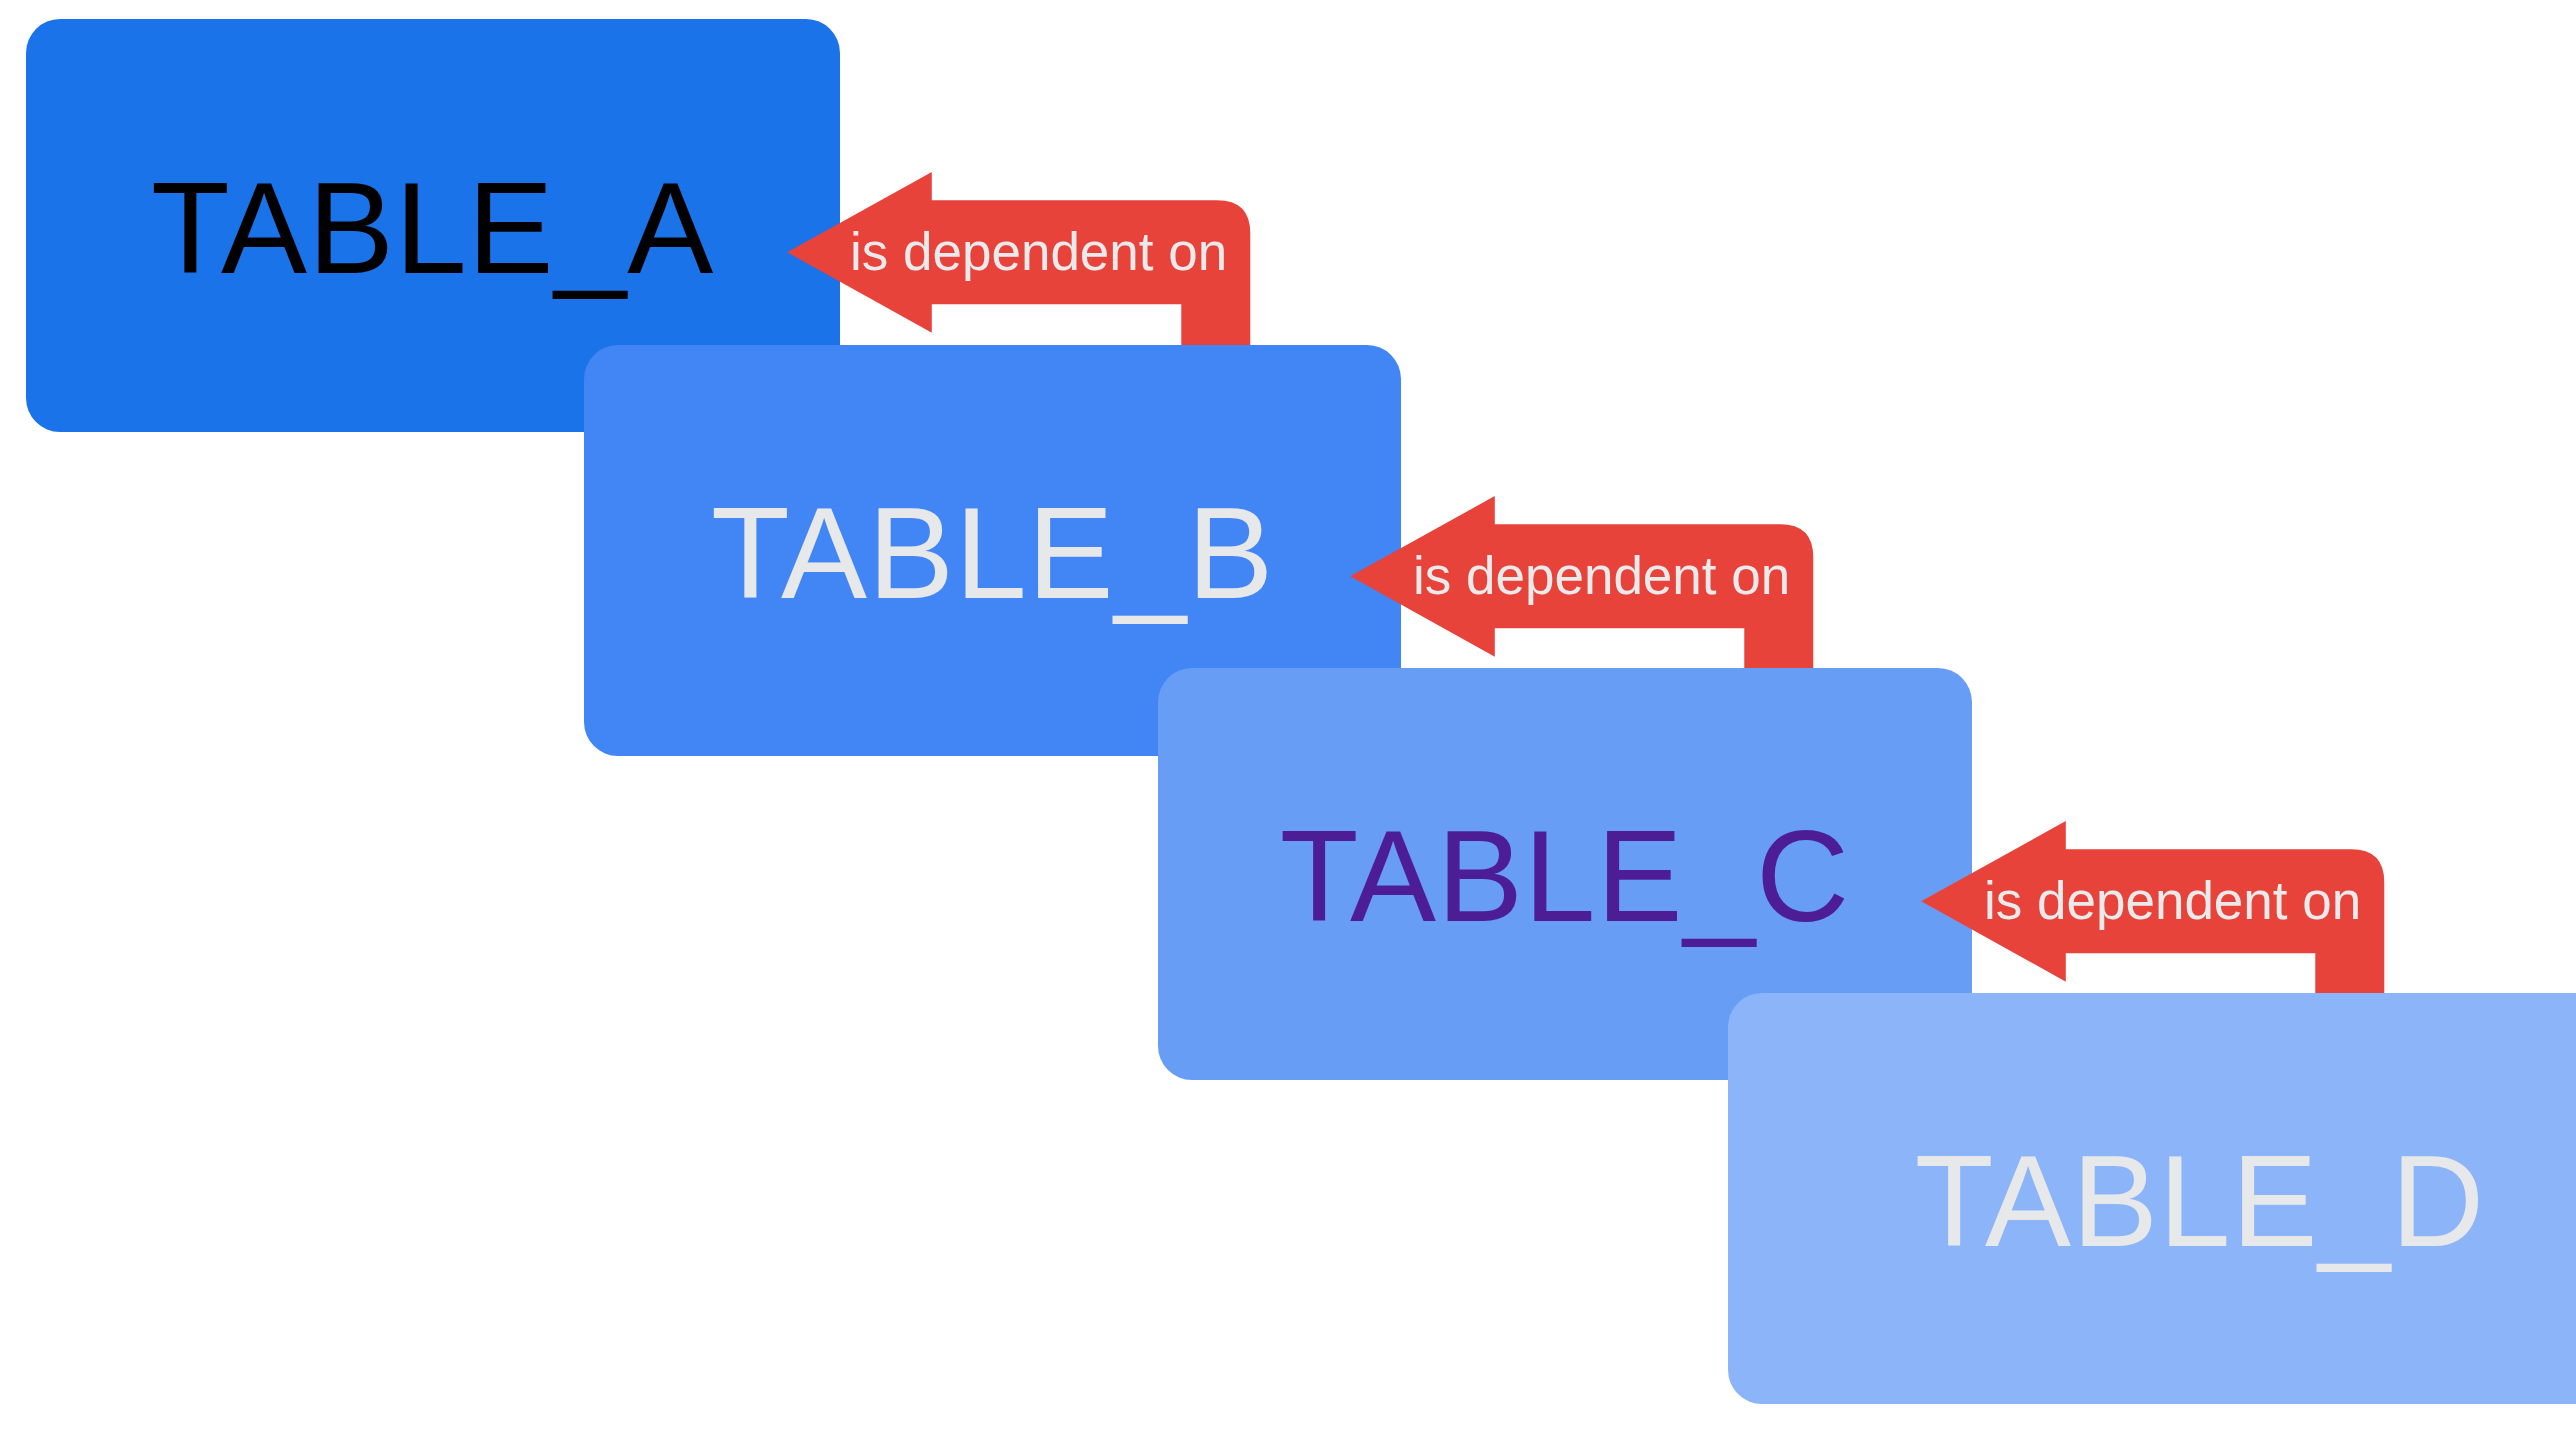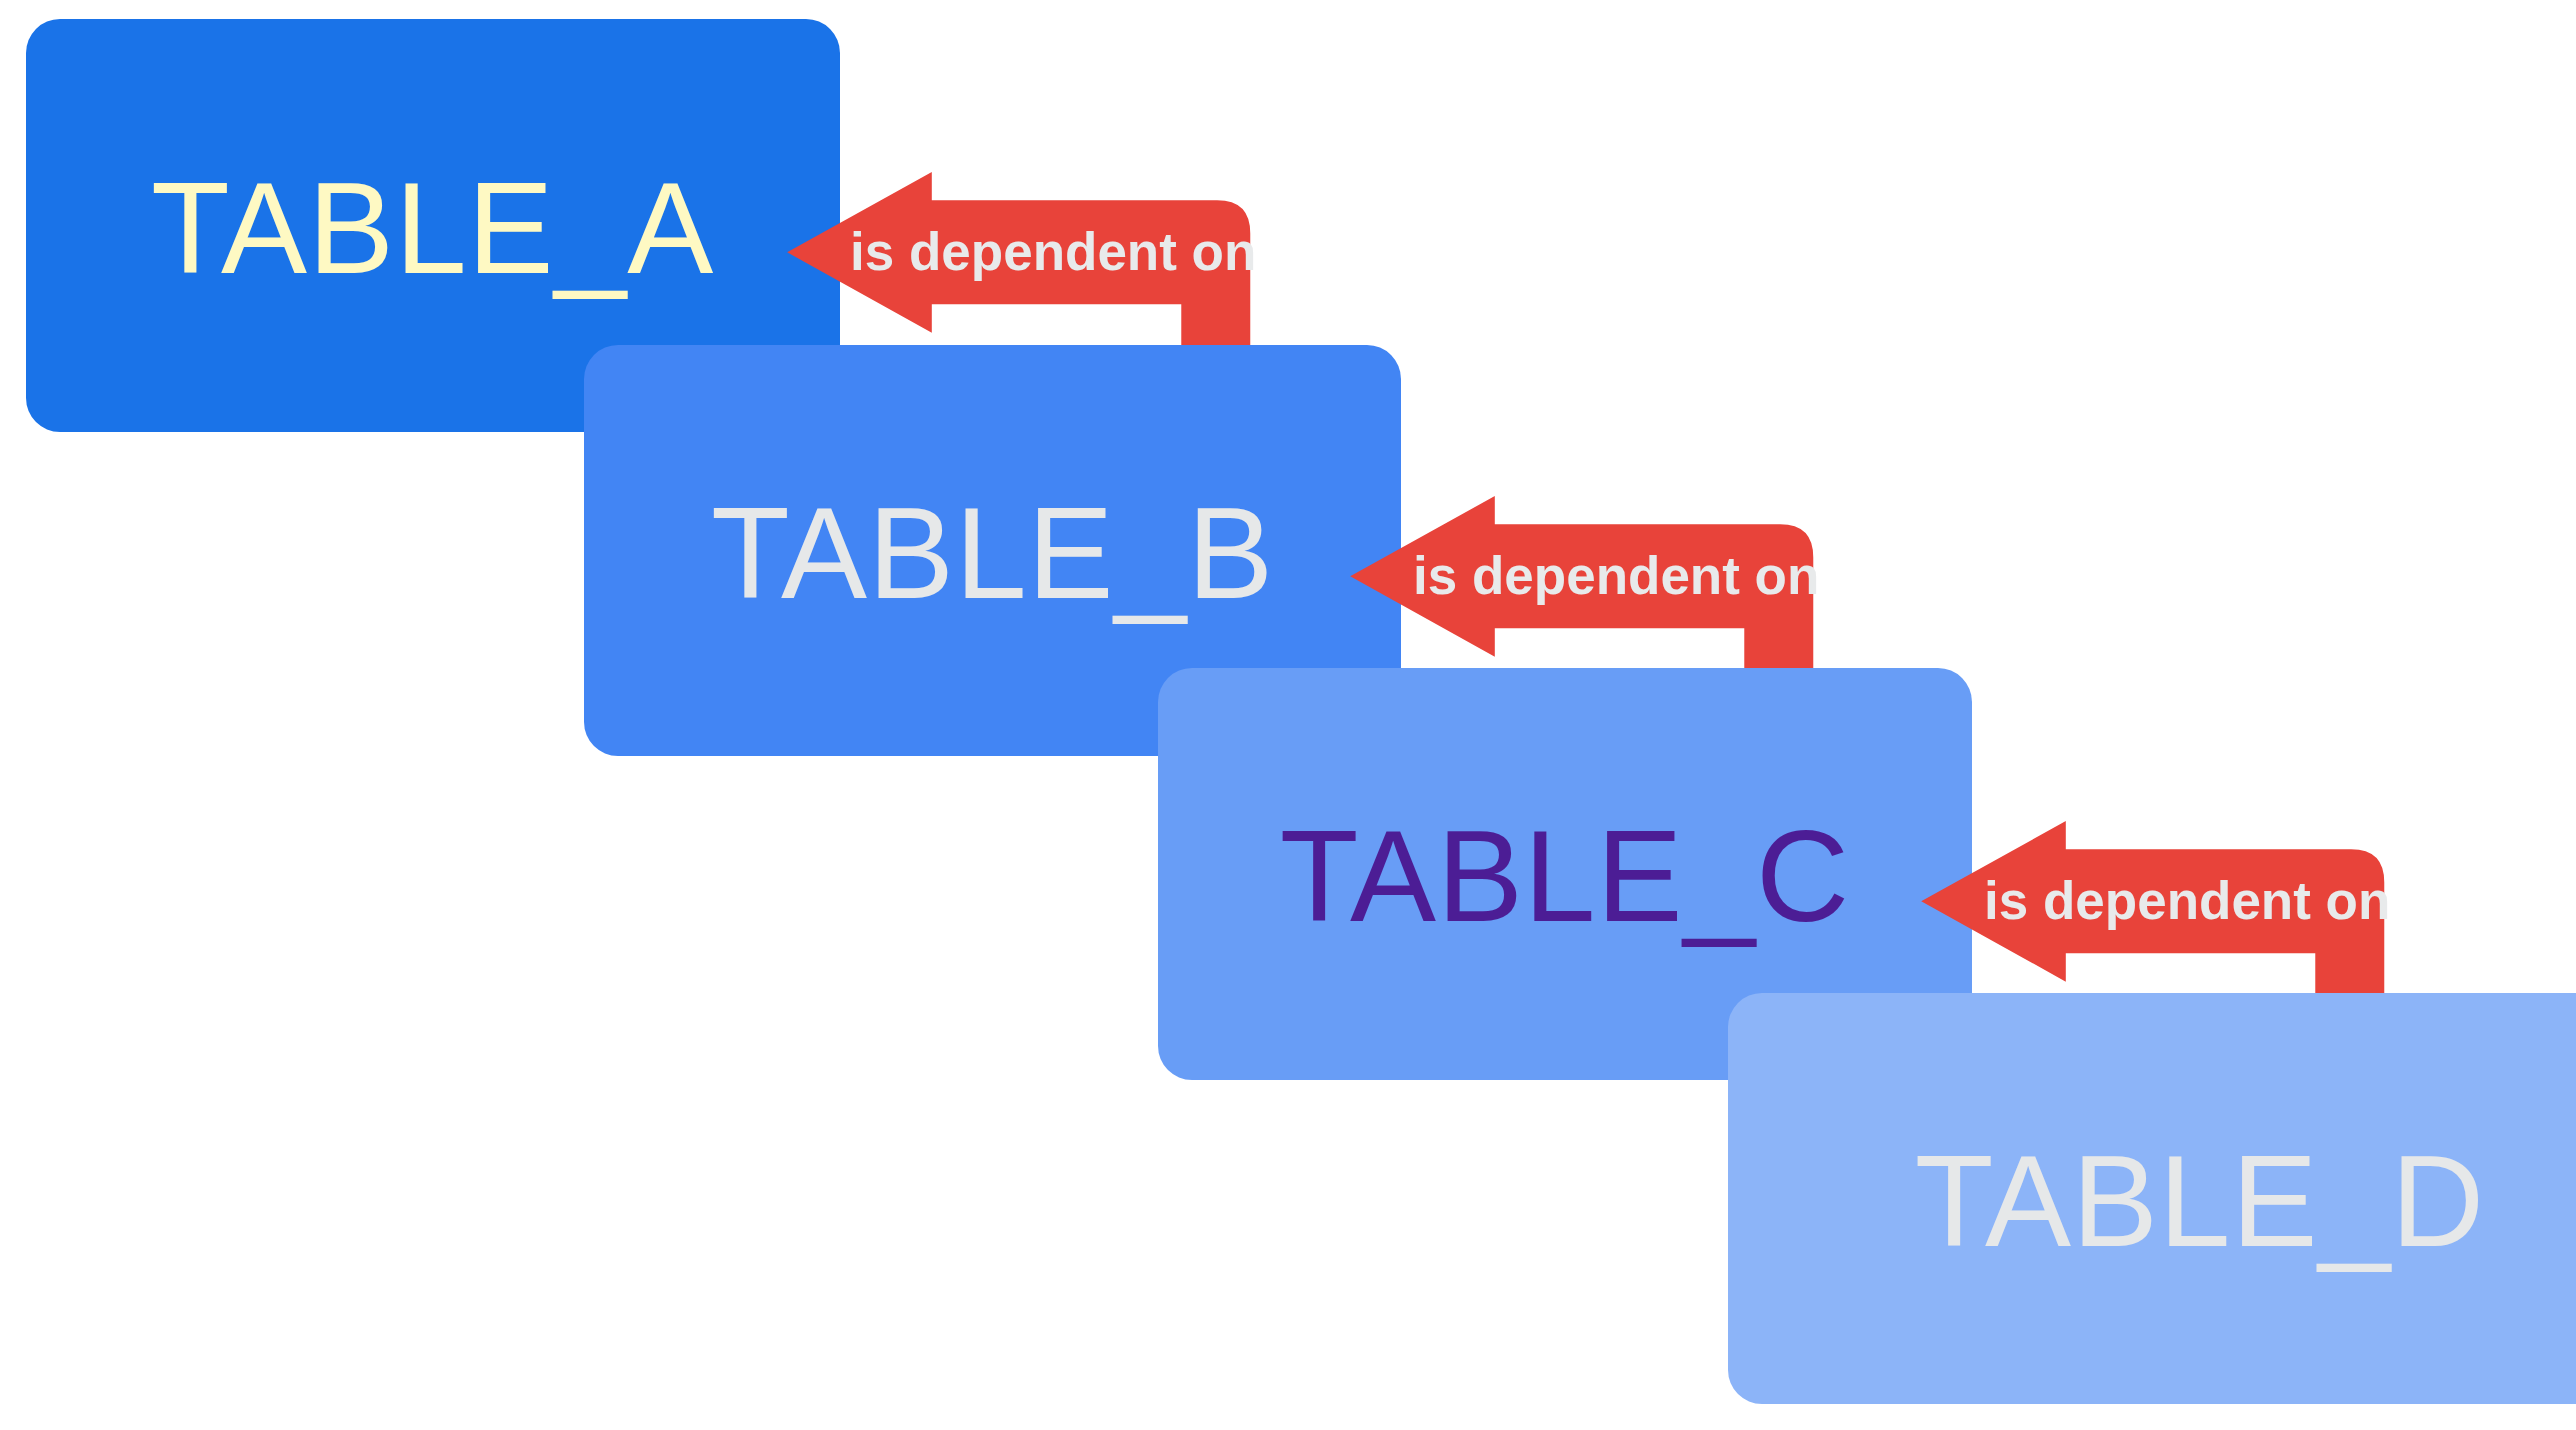--- a/index.html
+++ b/index.html
@@ -41,21 +41,21 @@
     position: absolute;
     pointer-events: none;
   }
   .edge svg {
     display: block;
     overflow: visible;
   }
   .edge-label {
     position: absolute;
     font-family: "Liberation Sans", sans-serif;
-    font-weight: 700;
+    font-weight: 400;
     font-size: 53px;
     line-height: 1;
     color: #e8eaeb;
     white-space: nowrap;
     user-select: none;
   }
   
   .layer-node-a { z-index: 10; }
   .layer-edge-1 { z-index: 11; }
   .layer-node-b { z-index: 12; }
@@ -63,21 +63,21 @@
   .layer-node-c { z-index: 14; }
   .layer-edge-3 { z-index: 15; }
   .layer-node-d { z-index: 16; }
 </style>
 </head>
 <body>
 
 <div id="canvas" style="background: rgb(255, 255, 255);">
 
   <div class="node layer-node-a" style="left: 25.5px; top: 19px; width: 814px; height: 413px; background: rgb(26, 115, 232);">
-    <span class="node-label" style="color: #fef9c3;">TABLE_A</span>
+    <span class="node-label" style="color: #000000;">TABLE_A</span>
   </div>
 
   <div class="edge layer-edge-1" style="left: 787px; top: 172px; width: 506px; height: 189px;">
     <svg viewBox="0 0 535 200" width="506" height="189">
       <path d="M 0,85 L 153,0 L 153,30 L 455,30 Q 490,30 490,65 L 490,200 L 417,200 L 417,140 L 153,140 L 153,170 Z" fill="#e8433a"></path>
     </svg>
     <span class="edge-label" style="left: 63px; top: 53px; color: rgb(232, 234, 235);">is dependent on</span>
   </div>
 
   <div class="node layer-node-b" style="left: 584px; top: 345px; width: 817px; height: 411px; background: rgb(66, 133, 244);">

